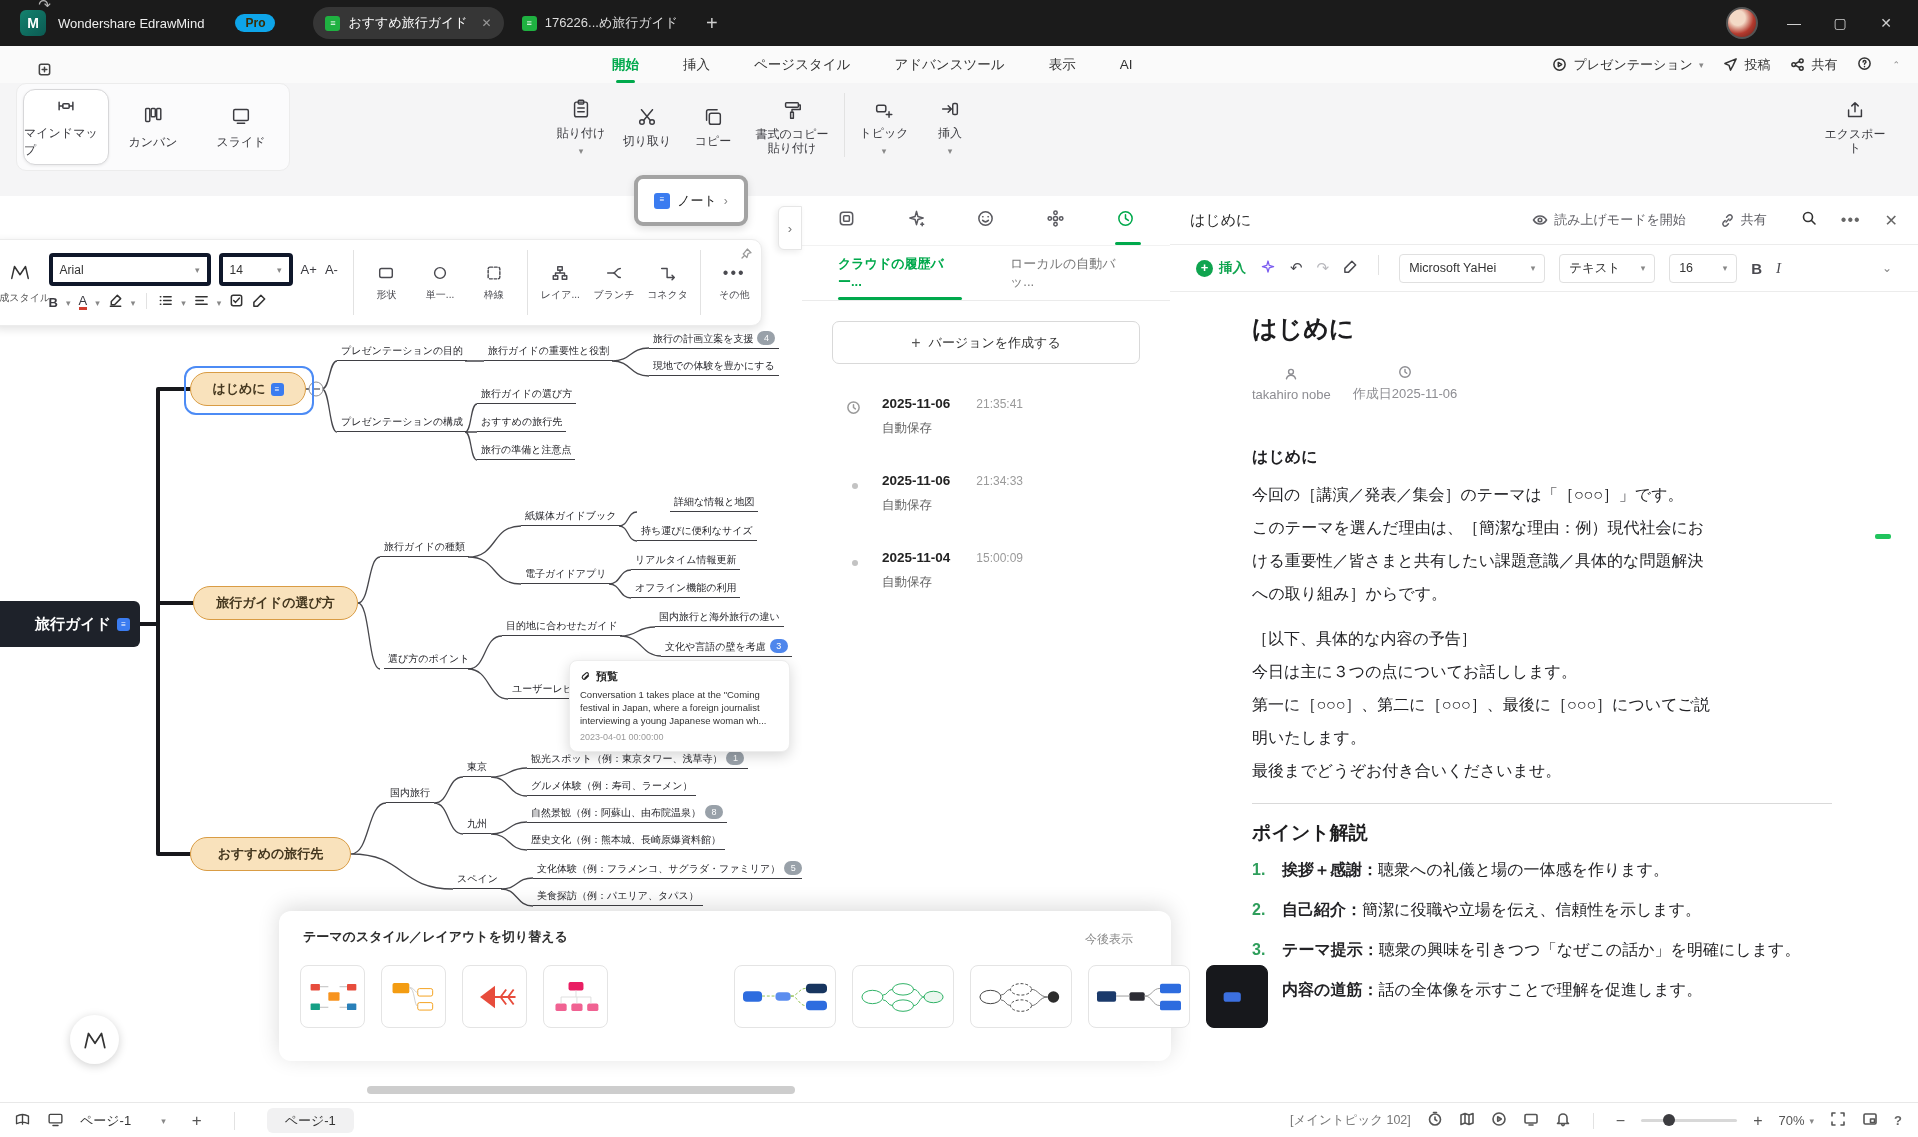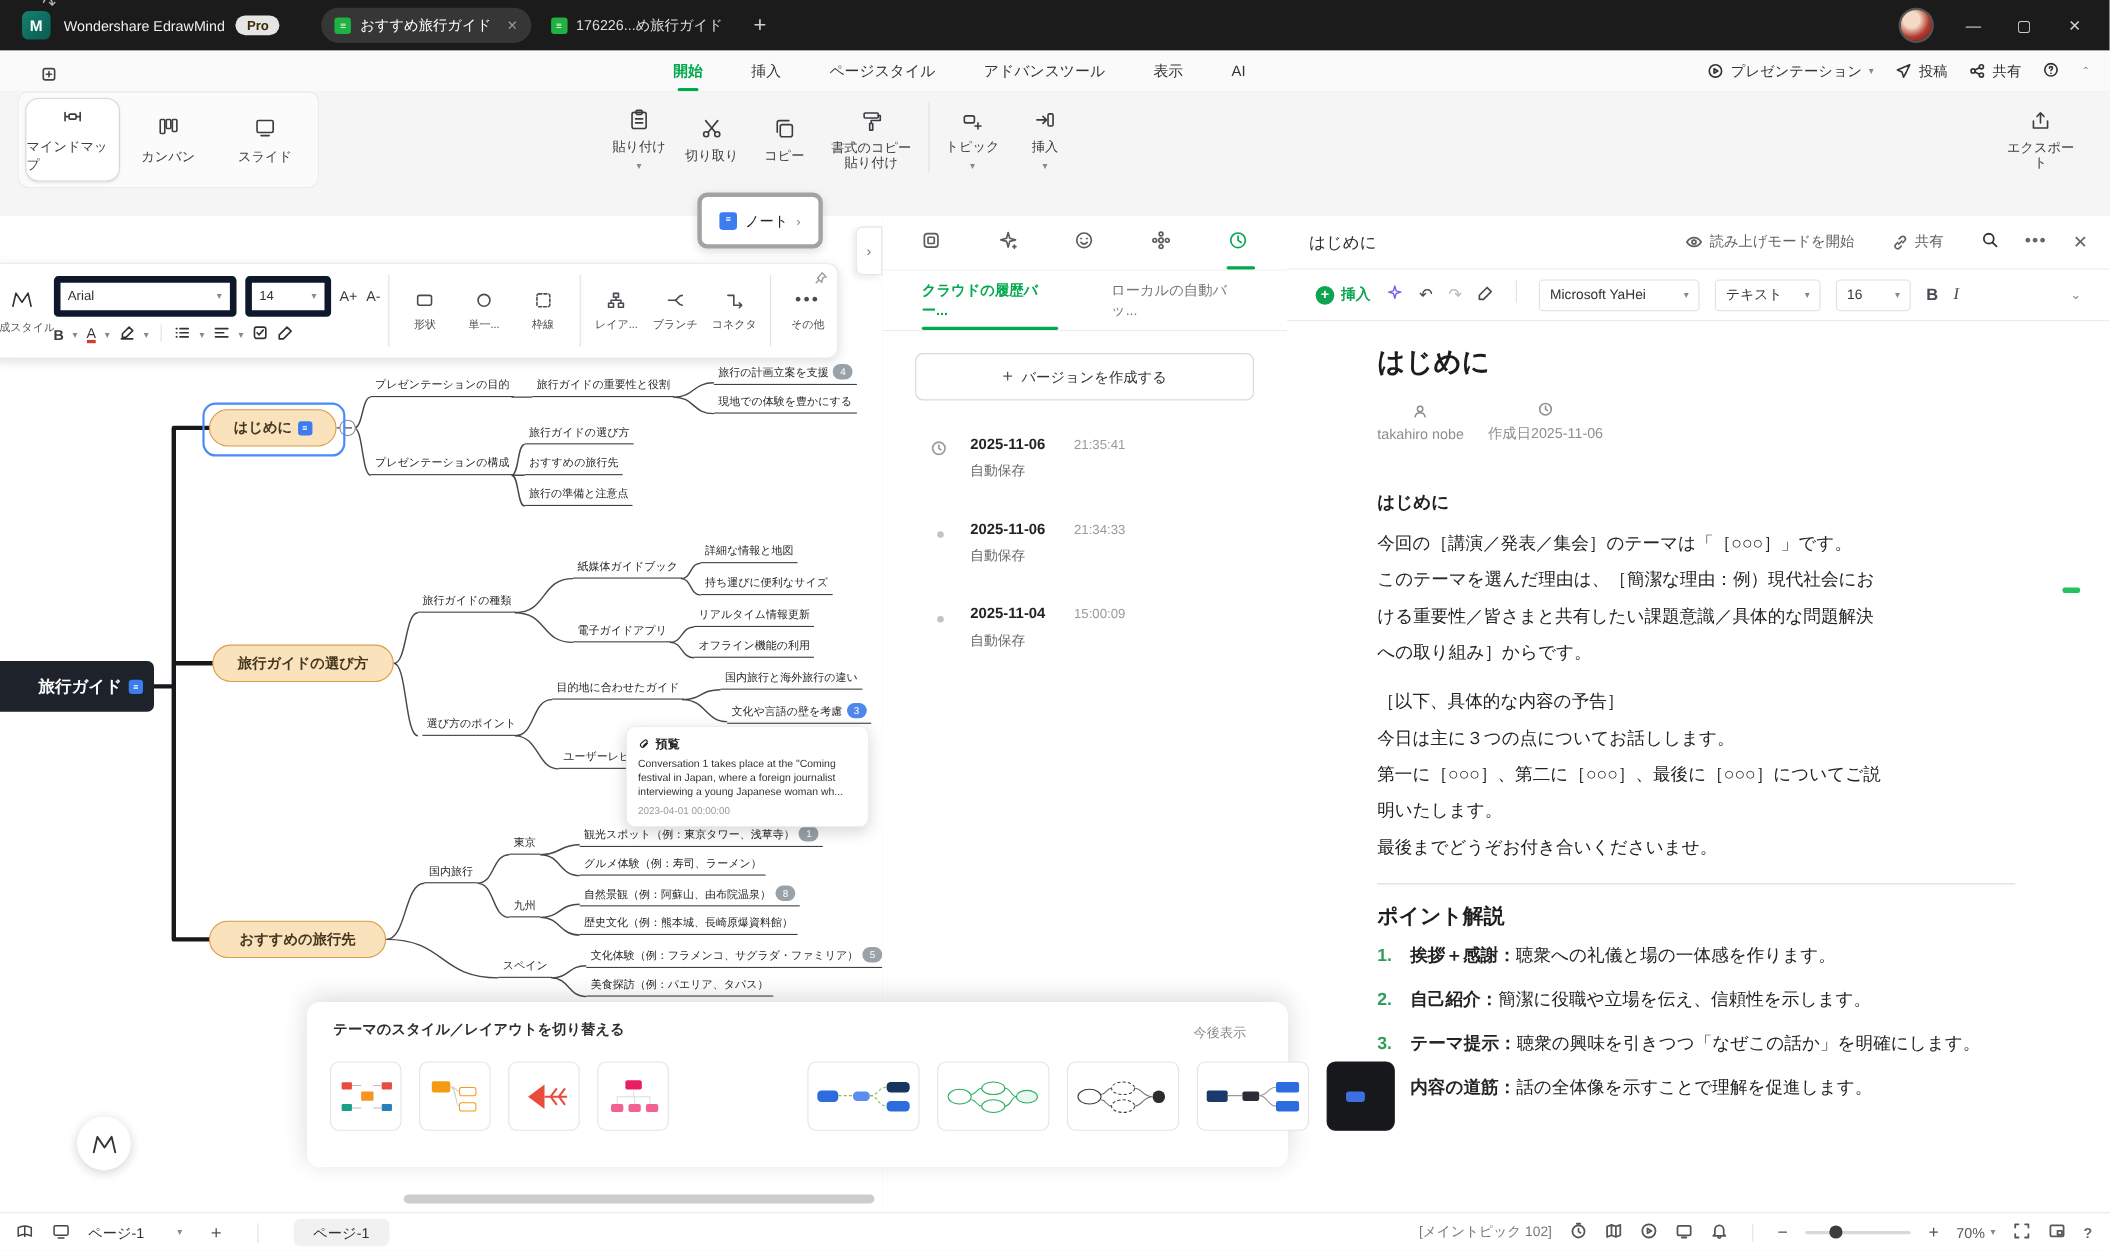--- a/index.html
+++ b/index.html
@@ -6,21 +6,21 @@
   .app{position:relative;width:1918px;height:1137px;background:#fff;overflow:hidden;
        font-family:"Liberation Sans","DejaVu Sans",sans-serif;color:#333;}
   svg.lic *{stroke:currentColor;fill:none;stroke-width:1.6;stroke-linecap:round;stroke-linejoin:round;}
   .vdiv{width:1px;background:#e2e2e2;align-self:stretch;margin:10px 6px;}
 
   
   .titlebar{position:absolute;left:0;top:0;width:100%;height:46px;background:#1b1b1b;display:flex;align-items:center;}
   .appicon{width:26px;height:26px;border-radius:6px;margin-left:20px;background:linear-gradient(135deg,#14826e,#0b5a52);
            display:flex;align-items:center;justify-content:center;color:#fff;font-weight:bold;font-size:14px;}
   .appname{color:#eee;font-size:13px;margin-left:12px;}
-  .probadge{background:#e5e5e5;color:#3a2c05;font-size:12px;font-weight:bold;border-radius:9px;padding:2px 10px;margin-left:10px;}
+  .probadge{background:#0ea5e9;color:#3a2c05;font-size:12px;font-weight:bold;border-radius:9px;padding:2px 10px;margin-left:31px;}
   .doctabs{display:flex;align-items:center;margin-left:38px;gap:6px;}
   .doctab{height:32px;border-radius:16px;display:flex;align-items:center;gap:8px;padding:0 12px;color:#ddd;font-size:13px;}
   .doctab.active{background:#363636;color:#fff;}
   .docic{width:15px;height:15px;border-radius:3px;background:#1fb141;position:relative;}
   .docic::after{content:"≡";position:absolute;inset:0;color:#fff;font-size:9px;line-height:15px;text-align:center;}
   .tabclose{color:#9a9a9a;font-size:12px;margin-left:6px;}
   .tabadd{color:#cfcfcf;font-size:20px;padding:0 10px;}
   .tbright{margin-left:auto;display:flex;align-items:center;gap:26px;margin-right:22px;}
   .avatar{width:28px;height:28px;border-radius:50%;background:radial-gradient(circle at 35% 32%,#f3d9c6 0 28%,#b33a2e 60%,#5d1f18);border:2px solid #555;}
   .winbtn{color:#cfcfcf;font-size:14px;width:20px;text-align:center;}
@@ -58,21 +58,21 @@
   .sel{position:absolute;border:2px solid #4c8bf5;border-radius:12px;}
   .mroot{position:absolute;height:46px;background:#1e222a;border-radius:6px;color:#fff;display:flex;align-items:center;justify-content:flex-end;gap:6px;padding-right:10px;font-size:15px;font-weight:bold;box-sizing:border-box;}
 
   
   .cbar{position:absolute;left:-10px;top:43px;width:770px;height:85px;background:#fff;border:1px solid #ececec;border-radius:10px;
         box-shadow:0 3px 10px rgba(0,0,0,.12);display:flex;align-items:stretch;z-index:10;}
   .cb-brand{width:58px;display:flex;flex-direction:column;align-items:center;justify-content:center;gap:8px;overflow:hidden;}
   .cb-brand .t{font-size:10px;color:#555;white-space:nowrap;}
   .cb-fonts{width:300px;display:flex;flex-direction:column;justify-content:center;gap:7px;}
   .cb-row{display:flex;align-items:center;gap:8px;}
-  .combo{border:6px solid #0f172a;border-radius:4px;height:25px;display:flex;align-items:center;justify-content:space-between;padding:0 7px;font-size:12px;color:#333;background:#fff;}
+  .combo{border:4px solid #0f172a;border-radius:4px;height:25px;display:flex;align-items:center;justify-content:space-between;padding:0 7px;font-size:12px;color:#333;background:#fff;}
   .cb-it{font-size:13px;color:#3a3a40;display:flex;align-items:center;gap:2px;}
   .stack{width:54px;display:flex;flex-direction:column;align-items:center;justify-content:center;gap:6px;font-size:10px;color:#4a4a50;}
   .pin{position:absolute;right:8px;top:6px;color:#9a9a9a;}
 
   
   .tipcard{position:absolute;left:569px;top:464px;width:221px;height:92px;background:#fff;border:1px solid #ededed;border-radius:8px;
            box-shadow:0 4px 14px rgba(0,0,0,.16);z-index:30;padding:8px 10px;box-sizing:border-box;}
   .tipcard .hd{display:flex;align-items:center;gap:5px;font-size:11px;font-weight:bold;color:#222;margin-bottom:4px;}
   .tipcard .bl{font-size:9.5px;line-height:13px;color:#333;}
   .tipcard .ts{font-size:9px;color:#9a9a9a;margin-top:5px;}
@@ -391,21 +391,21 @@
       <div class="mm" style="left:477px;top:247px;">旅行の準備と注意点</div>
       <div class="mm" style="left:521px;top:313px;">紙媒体ガイドブック</div>
       <div class="mm" style="left:521px;top:371px;">電子ガイドアプリ</div>
       <div class="mm" style="left:502px;top:423px;">目的地に合わせたガイド</div>
       <div class="mm" style="left:508px;top:486px;">ユーザーレビュー</div>
       <div class="mm" style="left:463px;top:564px;">東京</div>
       <div class="mm" style="left:463px;top:621px;">九州</div>
 
       <div class="mm" style="left:649px;top:135px;"><span>旅行の計画立案を支援</span><span class="bdg">4</span></div>
       <div class="mm" style="left:649px;top:163px;">現地での体験を豊かにする</div>
-      <div class="mm" style="left:637px;top:299px;">詳細な情報と地図</div>
+      <div class="mm" style="left:670px;top:299px;">詳細な情報と地図</div>
       <div class="mm" style="left:637px;top:328px;">持ち運びに便利なサイズ</div>
       <div class="mm" style="left:631px;top:357px;">リアルタイム情報更新</div>
       <div class="mm" style="left:631px;top:385px;">オフライン機能の利用</div>
       <div class="mm" style="left:655px;top:414px;">国内旅行と海外旅行の違い</div>
       <div class="mm" style="left:661px;top:443px;"><span>文化や言語の壁を考慮</span><span class="bdg blue">3</span></div>
       <div class="mm" style="left:527px;top:555px;"><span>観光スポット（例：東京タワー、浅草寺）</span><span class="bdg">1</span></div>
       <div class="mm" style="left:527px;top:583px;">グルメ体験（例：寿司、ラーメン）</div>
       <div class="mm" style="left:527px;top:609px;"><span>自然景観（例：阿蘇山、由布院温泉）</span><span class="bdg">8</span></div>
       <div class="mm" style="left:527px;top:637px;">歴史文化（例：熊本城、長崎原爆資料館）</div>
       <div class="mm" style="left:533px;top:665px;"><span>文化体験（例：フラメンコ、サグラダ・ファミリア）</span><span class="bdg">5</span></div>

